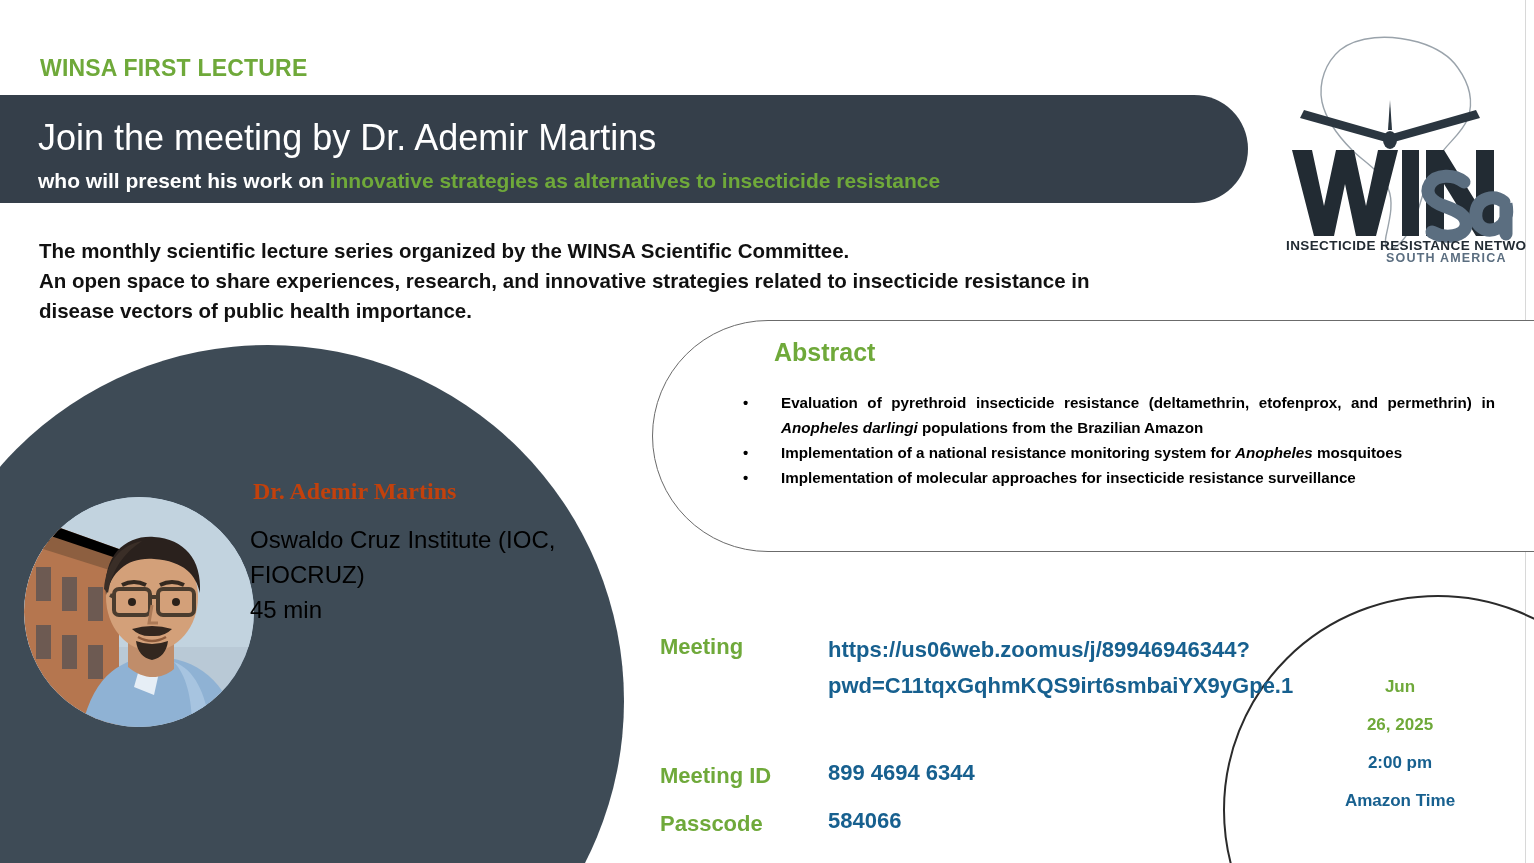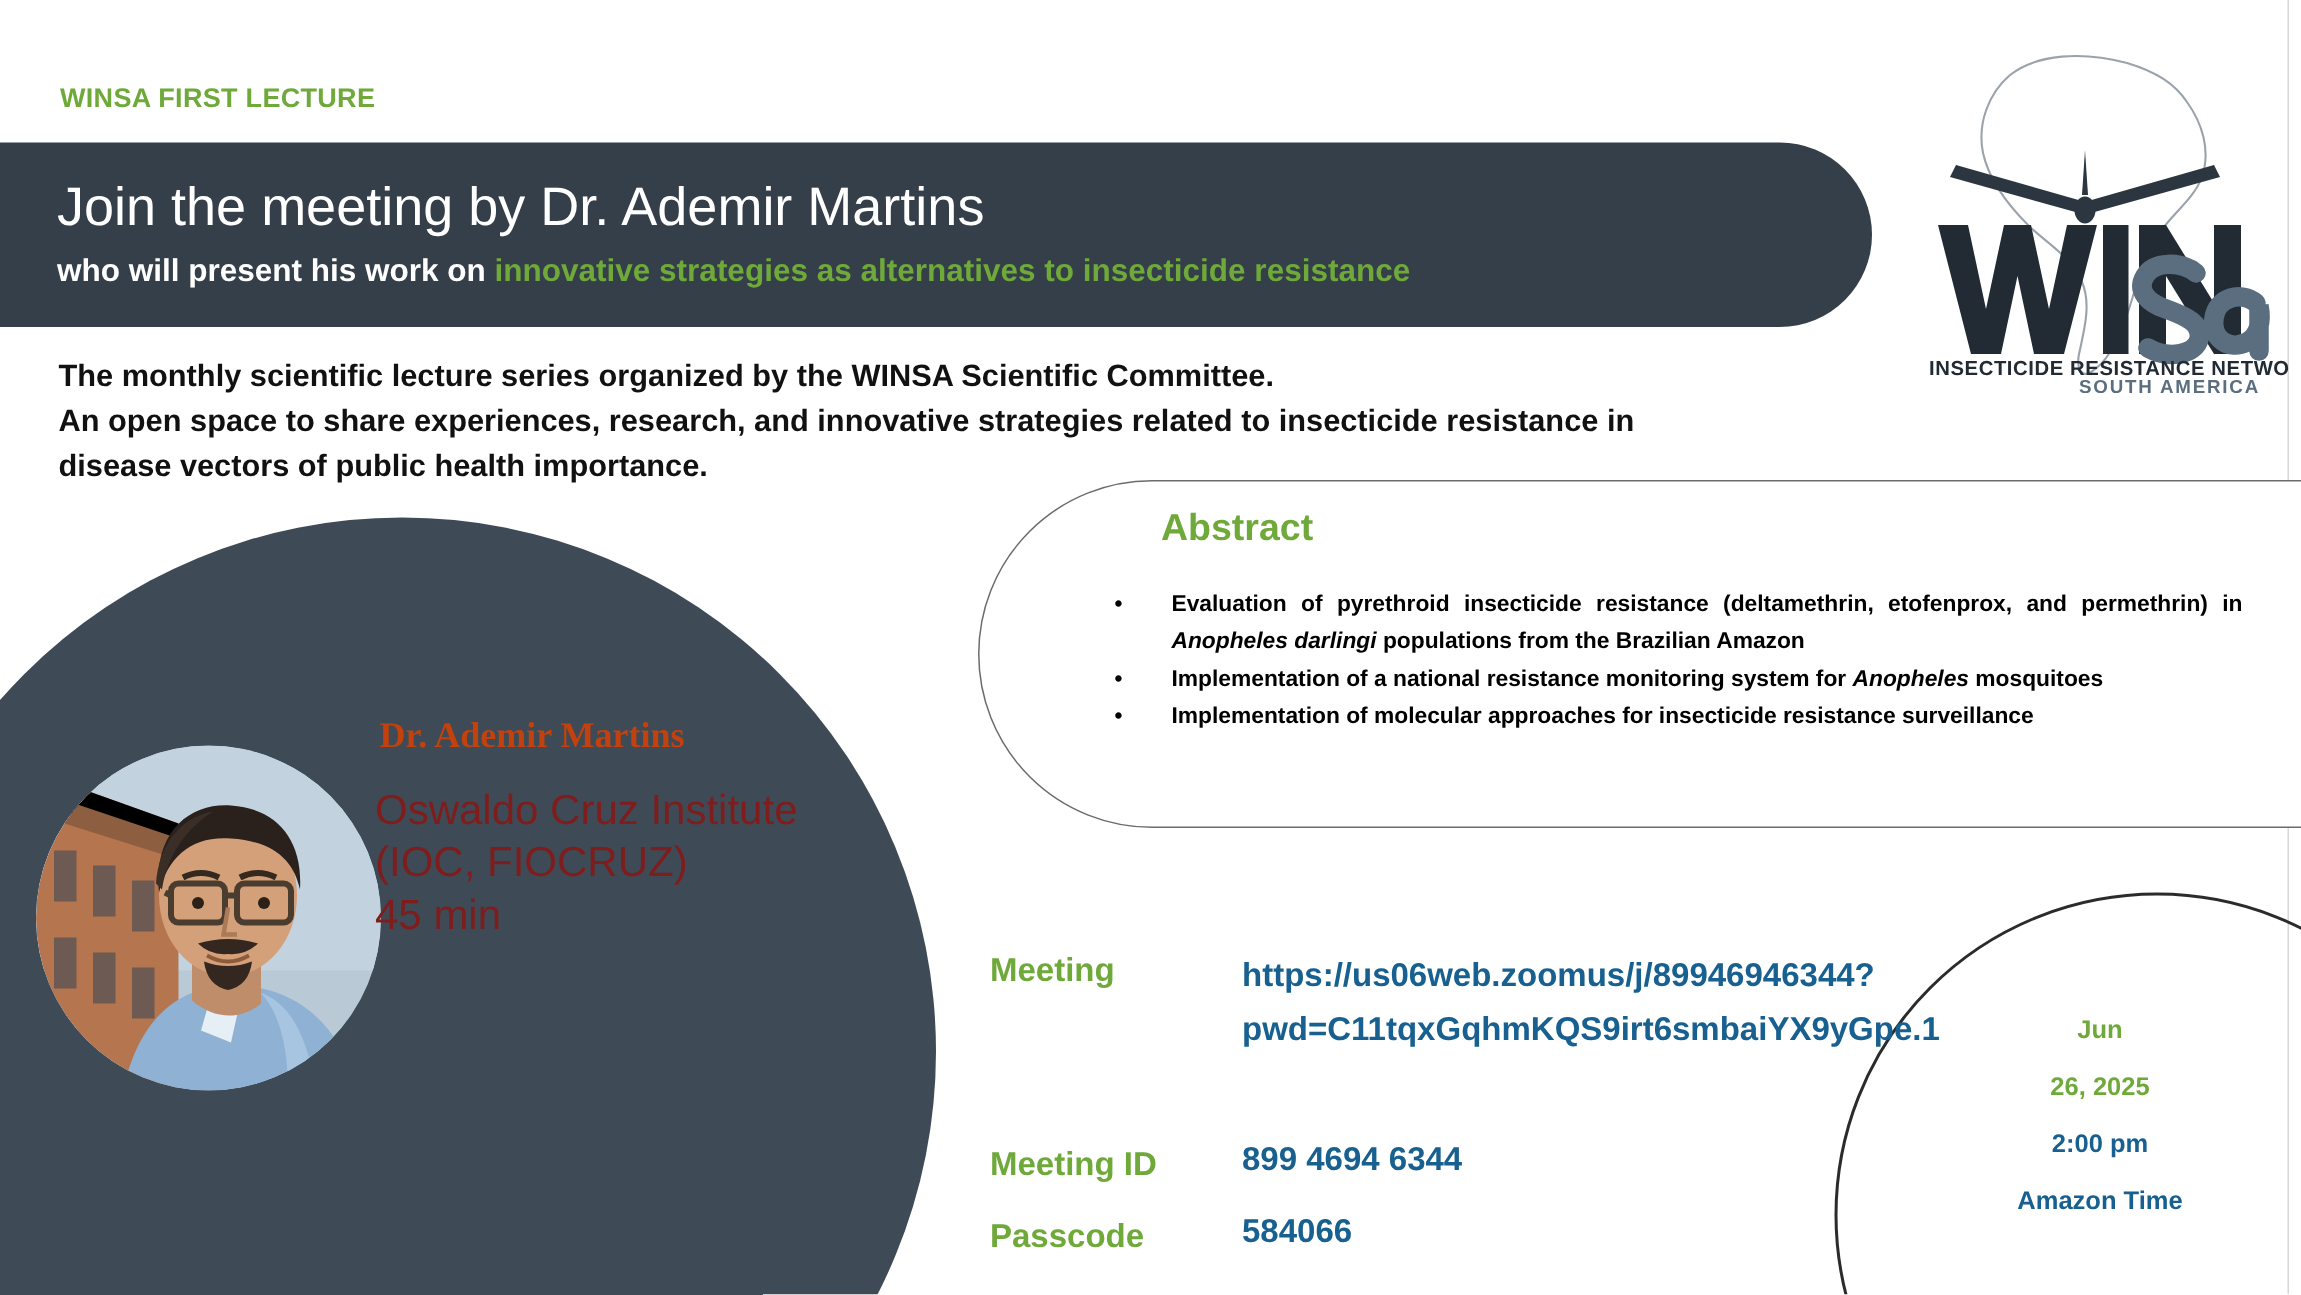--- a/index.html
+++ b/index.html
@@ -19,29 +19,29 @@
   
   .page-edge {
     position: absolute; top: 0; right: 8px;
     width: 1px; height: 863px;
     background: #d8d8d8;
   }
 
   
   .eyebrow {
     position: absolute; left: 40px; top: 55px;
-    font-size: 18px; font-weight: bold;
+    font-size: 23px; font-weight: bold;
     letter-spacing: .2px;
     color: #6FA93A;
   }
 
   
   .banner {
     position: absolute; left: 0; top: 95px;
-    width: 1248px; height: 123px;
+    width: 1248px; height: 108px;
     background: #353F4A;
     border-radius: 0 62px 62px 0;
   }
   .banner-title {
     position: absolute; left: 38px; top: 22px;
     font-size: 36px; font-weight: normal;
     color: #ffffff; white-space: nowrap;
   }
   .banner-sub {
     position: absolute; left: 38px; top: 74px;
@@ -83,22 +83,22 @@
 
   .speaker-name {
     position: absolute; left: 253px; top: 478px;
     font-size: 24px; font-weight: bold;
     color: #c2410c;
     font-family: Liberation Serif, serif;
   }
   .speaker-info {
     position: absolute; left: 250px; top: 522px;
     width: 320px;
-    font-size: 28px; line-height: 35px;
-    color: #7f1d1d;
+    font-size: 24px; line-height: 35px;
+    color: #000000;
   }
   .speaker-info em { font-style: italic; }
 
   
   .abstract-box {
     position: absolute; left: 652px; top: 320px;
     width: 900px; height: 232px;
     border: 1.4px solid #6b6b6b;
     border-radius: 116px 8px 8px 116px;
     background: #ffffff;

